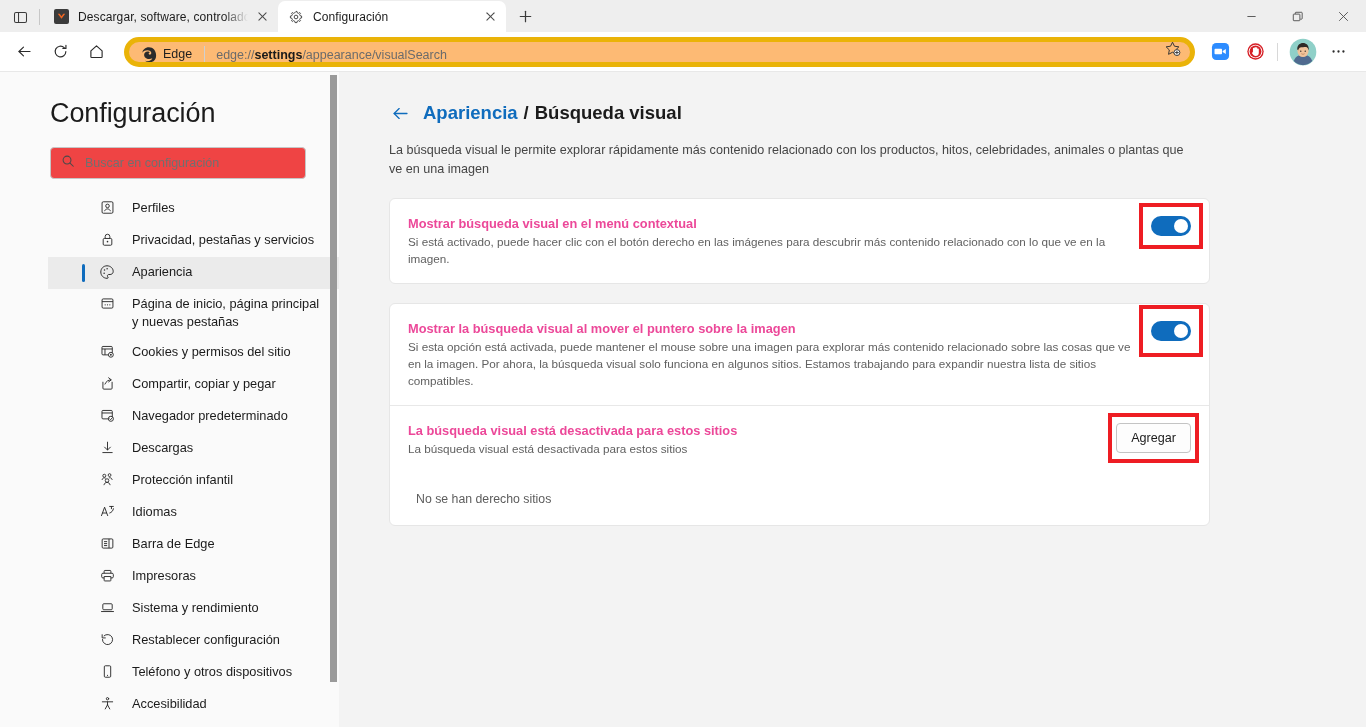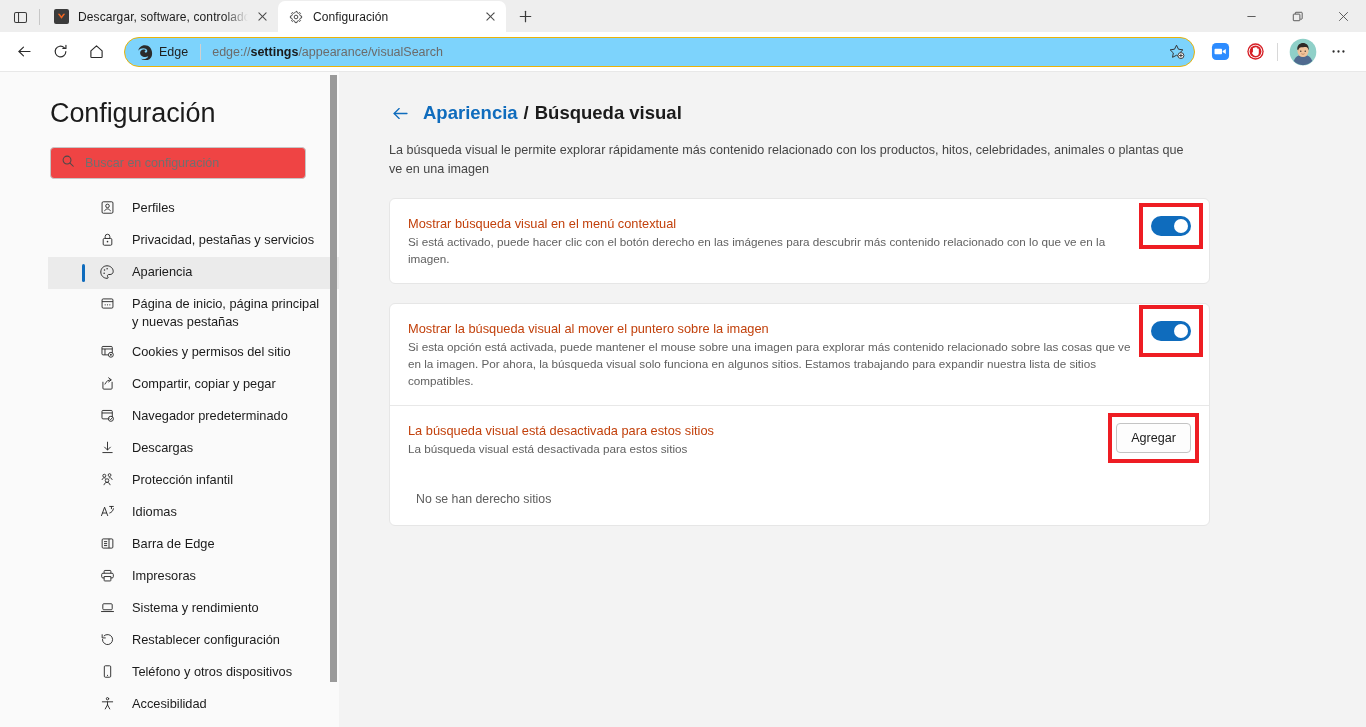--- a/index.html
+++ b/index.html
@@ -78,22 +78,22 @@
     border-bottom: 1px solid #e8e8e8;
   }
   .tb-btn {
     width: 32px; height: 32px; border-radius: 5px; flex: 0 0 32px;
     display: flex; align-items: center; justify-content: center;
     color: #2b2b2b; cursor: pointer; margin-right: 4px;
   }
 
   .omnibox {
     flex: 1 1 auto; height: 30px; margin: 0 6px 0 8px;
-    background: #7dd3fc; border: 1px solid #eab308; border-radius: 15px;
-    display: flex; align-items: center; padding: 0 4px 0 12px; min-width: 0;
+    background: #fdba74; border: 5px solid #eab308; border-radius: 15px;
+    display: flex; align-items: flex-end; padding: 0 4px 0 12px; min-width: 0;
   }
   .edge-chip { display:flex; align-items:center; flex: 0 0 auto; }
   .edge-chip-label { font-size: 12.5px; color: #1f1f1f; margin-left: 6px; }
   .omni-divider { width: 1px; height: 16px; background: #d0d0d0; margin: 0 11px 0 12px; flex:0 0 auto; }
   .omni-url { font-size: 12.5px; color: #6b6b6b; white-space: nowrap; overflow: hidden; flex: 1 1 auto; min-width:0; }
   .omni-url .strong { color: #1a1a1a; font-weight: 700; }
   .omni-right { display: flex; align-items: center; flex: 0 0 auto; }
 
   .fav-btn {
     width: 28px; height: 26px; border-radius: 4px; display:flex; align-items:center;
@@ -171,21 +171,21 @@
   }
 
   .card {
     margin-top: 19px; width: 821px; background: #fff;
     border: 1px solid #e6e6e6; border-radius: 6px; overflow: visible;
   }
   .setting-row {
     display: flex; align-items: flex-start; padding: 16px 18px 16px 18px; position: relative;
   }
   .setting-main { flex: 1 1 auto; min-width: 0; padding-right: 20px; }
-  .setting-title { font-size: 12.8px; color: #c2410c; font-weight: 400; line-height: 18px; }
+  .setting-title { font-size: 12.8px; color: #ec4899; font-weight: 700; line-height: 18px; }
   .setting-desc { margin-top: 0; font-size: 11.7px; color: #616161; line-height: 17px; }
   .setting-ctl { flex: 0 0 auto; display: flex; align-items: center; padding-top: 1px; }
 
   .divider { height: 1px; background: #e8e8e8; margin: 0; }
 
   
   .toggle {
     width: 40px; height: 20px; border-radius: 10px; background: #0f6cbd;
     position: relative; cursor: pointer; flex: 0 0 40px;
   }

